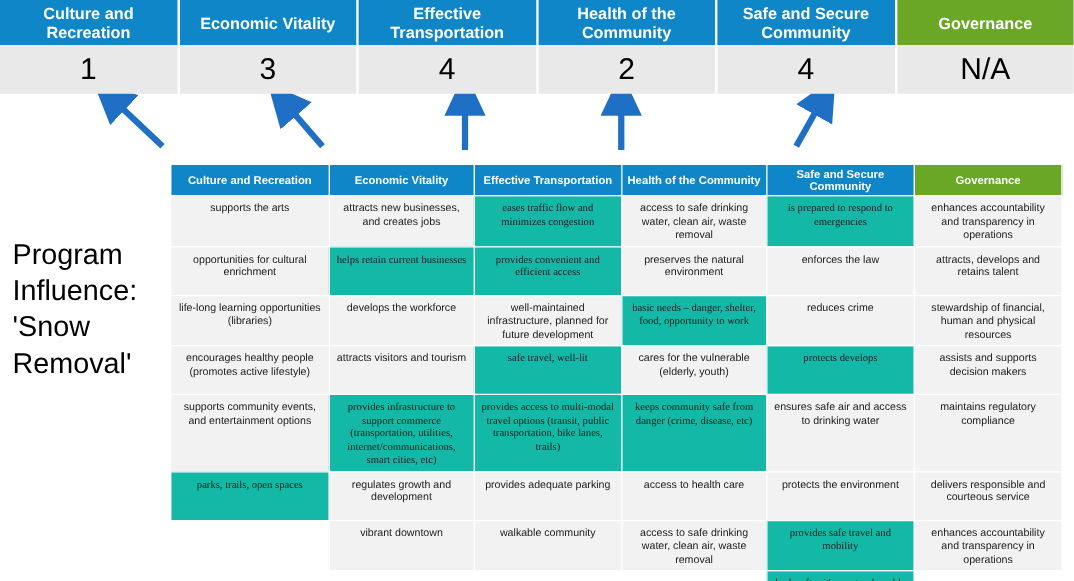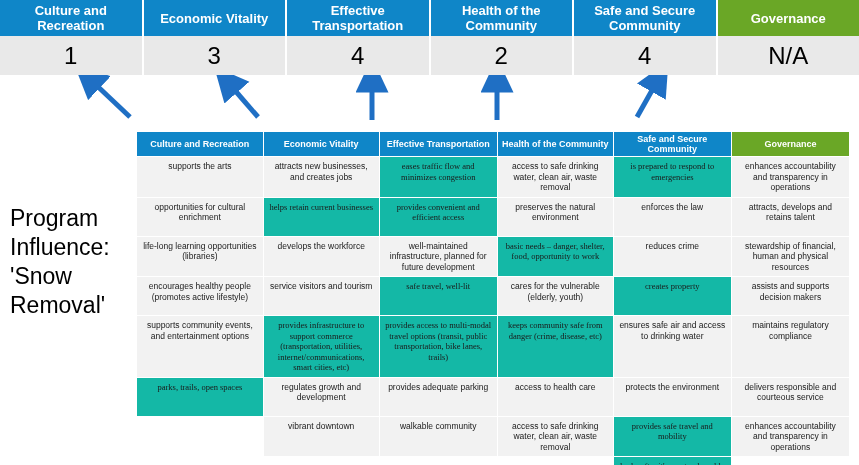--- a/index.html
+++ b/index.html
@@ -47,21 +47,21 @@
     border-right:2px solid #ffffff;
     box-sizing:border-box;
   }
   .top-score-cell:last-child{border-right:none;}
 
   
   #arrows{position:absolute;left:0;top:75px;width:859px;height:58px;}
 
   
   #caption{
-    position:absolute;left:10px;top:204px;width:125px;
+    position:absolute;left:10px;top:189px;width:125px;
     font-size:23px;color:#000000;line-height:29px;
   }
 
   
   #matrix{
     position:absolute;left:136px;top:131px;
     width:714px;
     border-collapse:collapse;
     table-layout:fixed;
   }
@@ -182,24 +182,24 @@
     <tr>
       <td>life-long learning opportunities (libraries)</td>
       <td>develops the workforce</td>
       <td>well-maintained infrastructure, planned for future development</td>
       <td class="hl">basic needs – danger, shelter, food, opportunity to work</td>
       <td>reduces crime</td>
       <td>stewardship of financial, human and physical resources</td>
     </tr>
     <tr>
       <td>encourages healthy people (promotes active lifestyle)</td>
-      <td>service visitors and tourism</td>
+      <td>attracts visitors and tourism</td>
       <td class="hl">safe travel, well-lit</td>
       <td>cares for the vulnerable (elderly, youth)</td>
-      <td class="hl">creates property</td>
+      <td class="hl">protects develops</td>
       <td>assists and supports decision makers</td>
     </tr>
     <tr>
       <td>supports community events, and entertainment options</td>
       <td class="hl">provides infrastructure to support commerce (transportation, utilities, internet/communications, smart cities, etc)</td>
       <td class="hl">provides access to multi-modal travel options (transit, public transportation, bike lanes, trails)</td>
       <td class="hl">keeps community safe from danger (crime, disease, etc)</td>
       <td>ensures safe air and access to drinking water</td>
       <td>maintains regulatory compliance</td>
     </tr>

